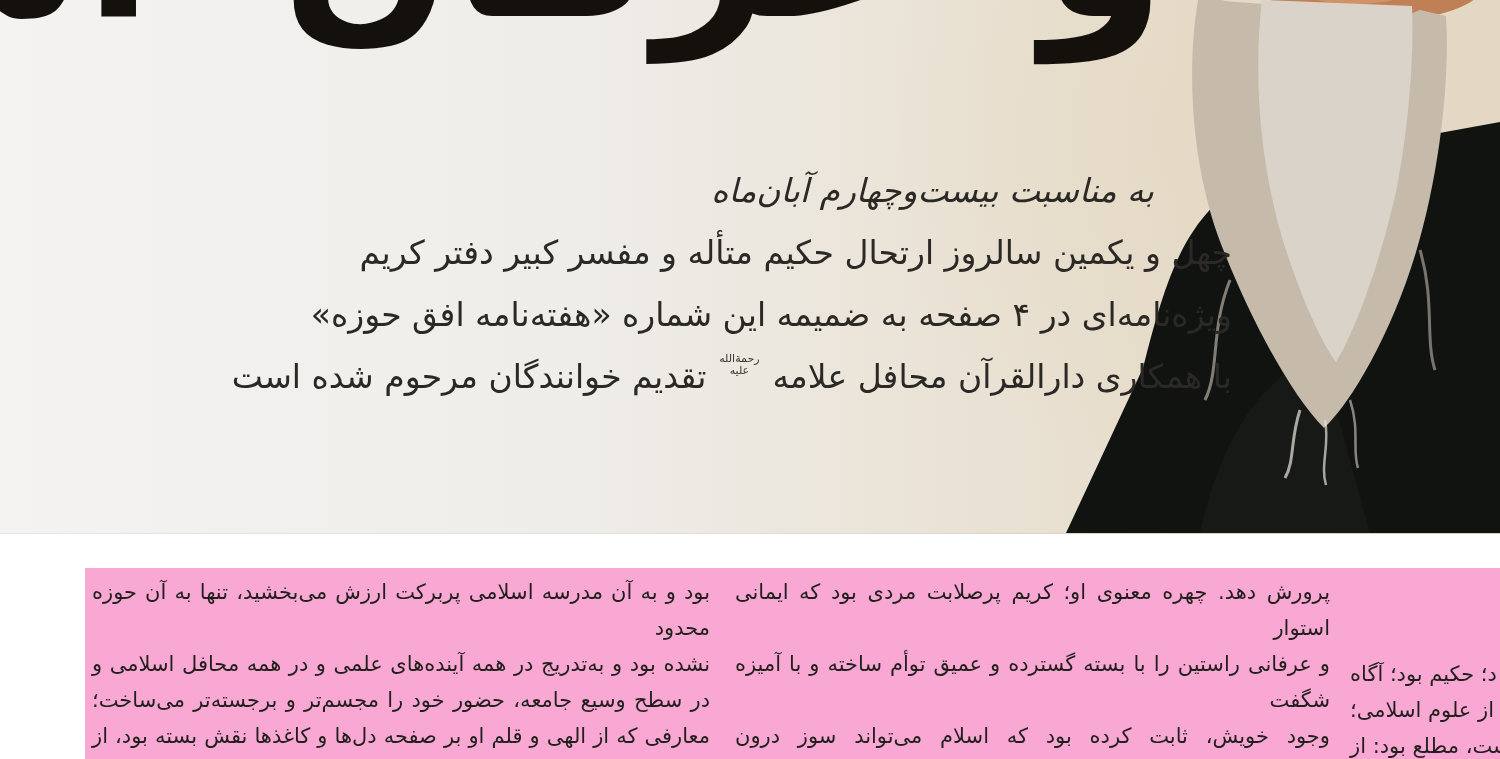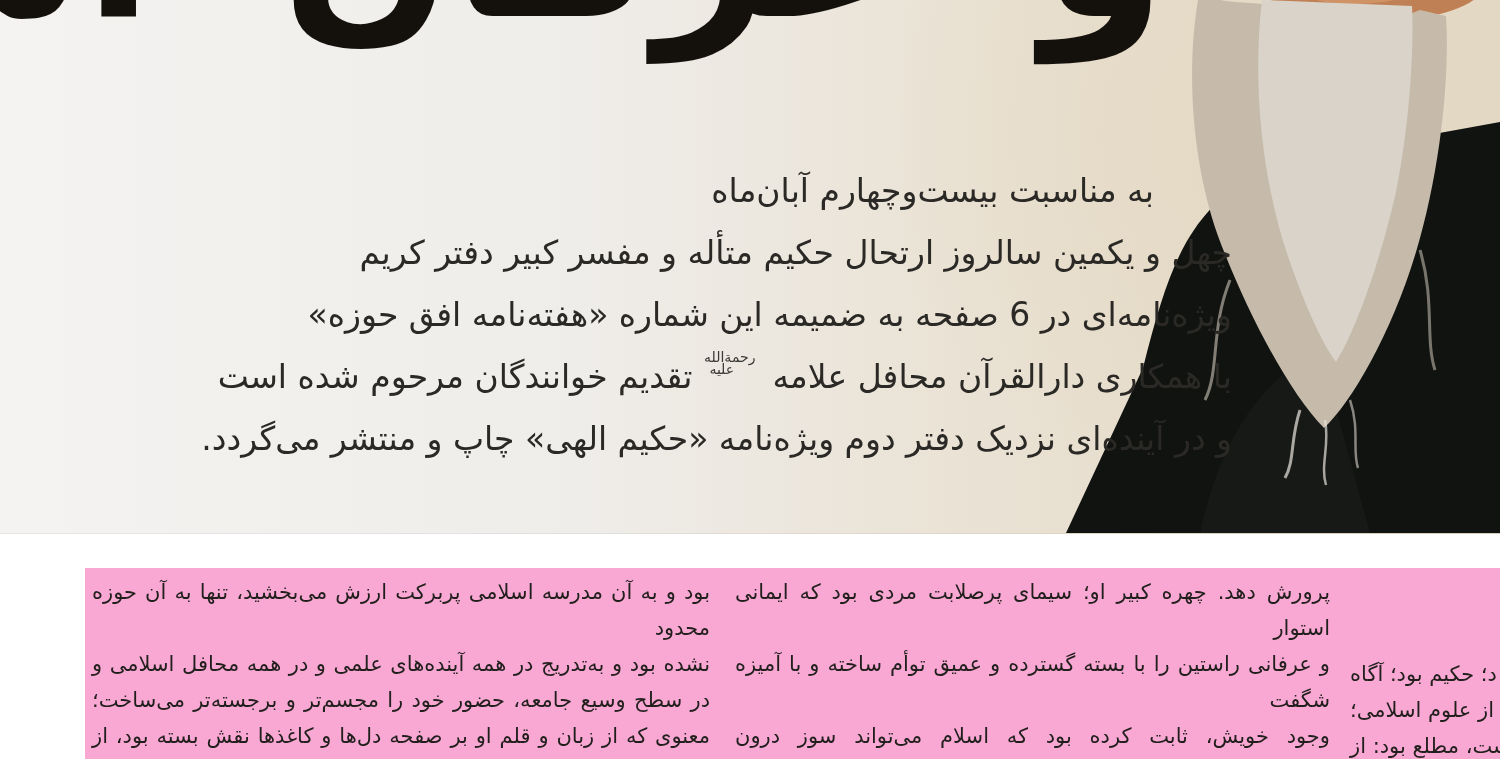--- a/index.html
+++ b/index.html
@@ -24,25 +24,25 @@
     word-spacing:60px;
     direction:rtl;
   }
   
   .intro{
     position:absolute;top:160px;right:268px;width:1010px;
     direction:rtl;text-align:right;
     font-size:33px;line-height:62px;color:#2b2926;
   }
   .intro .iline{white-space:nowrap;}
-  .intro .indent{padding-left:0;padding-right:78px;}
+  .intro .indent{padding-left:0;padding-right:78px;font-style:italic;}
   .rahma{
-    display:inline-block;font-size:14px;line-height:12px;
-    transform:translateY(-14px);margin:0 17px;color:#3a3834;
-    max-width:46px;white-space:normal;text-align:left;
+    display:inline-block;font-size:11px;line-height:12px;
+    transform:translateY(-14px);margin:0 10px;color:#3a3834;
+    max-width:46px;white-space:normal;text-align:center;
   }
   
   .bottom-panel{
     position:absolute;left:85px;top:568px;width:1415px;height:210px;
     background:#f9a8d4;overflow:hidden;
   }
   .col{
     position:absolute;top:6px;direction:rtl;
     font-size:21px;line-height:36px;color:#211f1c;
   }
@@ -85,37 +85,36 @@
     <path d="M330,280 C310,330 320,370 305,400" stroke="#cfc7ba" stroke-width="3" fill="none" opacity="0.6"></path>
     <path d="M520,250 C535,300 525,340 535,370" stroke="#cfc7ba" stroke-width="3" fill="none" opacity="0.55"></path>
   </svg>
 </div>
 
 <div class="headline">و عرفان اسلامی</div>
 
 <div class="intro">
   <div class="iline indent">به مناسبت بیست‌وچهارم آبان‌ماه</div>
   <div class="iline">چهل و یکمین سالروز ارتحال حکیم متأله و مفسر کبیر دفتر کریم</div>
-  <div class="iline">ویژه‌نامه‌ای در 6 صفحه به ضمیمه این شماره «هفته‌نامه افق حوزه»</div>
+  <div class="iline">ویژه‌نامه‌ای در ۴ صفحه به ضمیمه این شماره «هفته‌نامه افق حوزه»</div>
   <div class="iline"><span>با همکاری دارالقرآن محافل علامه</span><span class="rahma">رحمة‌الله علیه</span><span>تقدیم خوانندگان مرحوم شده است</span></div>
-  <div class="iline">و در آینده‌ای نزدیک دفتر دوم ویژه‌نامه «حکیم الهی» چاپ و منتشر می‌گردد.</div>
 </div>
 
 <div class="bottom-panel">
 
   <div class="col col-left">
     <div class="cline">بود و به آن مدرسه اسلامی پربرکت ارزش می‌بخشید، تنها به آن حوزه محدود</div>
     <div class="cline">نشده بود و به‌تدریج در همه آینده‌های علمی و در همه محافل اسلامی و</div>
     <div class="cline">در سطح وسیع جامعه، حضور خود را مجسم‌تر و برجسته‌تر می‌ساخت؛</div>
-    <div class="cline">معنوی که از زبان و قلم او بر صفحه دل‌ها و کاغذها نقش بسته بود، از</div>
+    <div class="cline">معارفی که از الهی و قلم او بر صفحه دل‌ها و کاغذها نقش بسته بود، از</div>
     <div class="cline">صدها و هزارها زبان و با صدها و هزارها بیان در همه جا منتشر می‌گشت و</div>
   </div>
 
   <div class="col col-mid">
-    <div class="cline">پرورش دهد. چهره کبیر او؛ سیمای پرصلابت مردی بود که ایمانی استوار</div>
+    <div class="cline">پرورش دهد. چهره معنوی او؛ کریم پرصلابت مردی بود که ایمانی استوار</div>
     <div class="cline">و عرفانی راستین را با بسته گسترده و عمیق توأم ساخته و با آمیزه شگفت</div>
     <div class="cline">وجود خویش، ثابت کرده بود که اسلام می‌تواند سوز درون دل‌سوختگان</div>
 
   </div>
 
   <div class="col col-right">
     <div class="frag">د؛ حکیم بود؛ آگاه</div>
     <div class="frag">د: از علوم اسلامی؛</div>
     <div class="frag">است، مطلع بود: از</div>
   </div>

